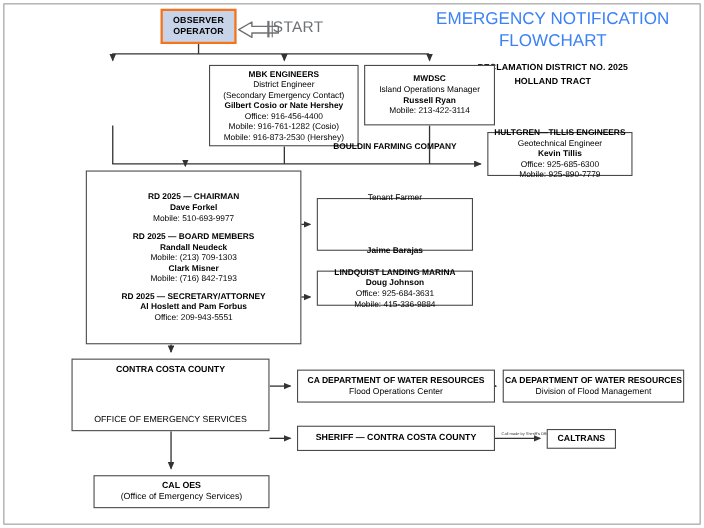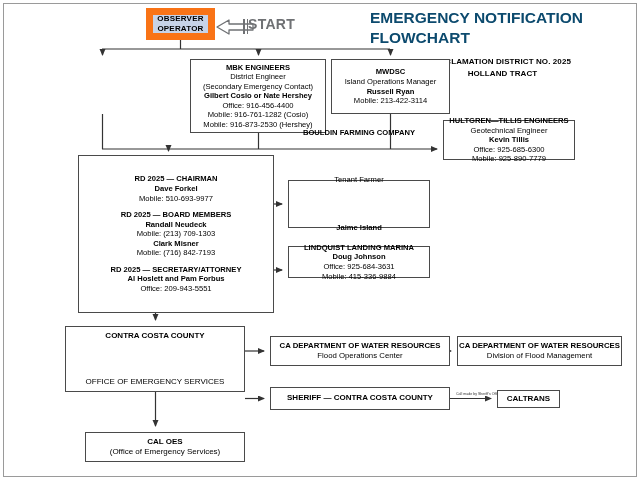--- a/index.html
+++ b/index.html
@@ -15,33 +15,33 @@
   .box{position:absolute;box-sizing:border-box;border:1px solid #4a4a4a;
        background:#ffffff;display:flex;flex-direction:column;
        align-items:center;justify-content:center;text-align:center;
        line-height:1.26;color:#000000;}
   .box .ln{display:block;white-space:nowrap;}
   .b{font-weight:bold;}
   .gap{height:7px;}
 
   
   #observer{left:146px;top:8px;width:69px;height:32px;background:#c7d3e8;
-            border:7px solid #f97316;font-size:8px;font-weight:bold;
+            border:2px solid #f97316;font-size:8px;font-weight:bold;
             letter-spacing:.2px;}
 
   
   #startlabel{position:absolute;left:248px;top:16px;font-size:14px;
-              font-weight:bold;color:#6f7174;letter-spacing:.3px;}
+              font-weight:normal;color:#6f7174;letter-spacing:.3px;}
   #startarrow{position:absolute;left:215px;top:17px;width:40px;height:20px;}
   #startbars{position:absolute;left:243px;top:19px;width:5px;height:15px;}
   #startbars i{position:absolute;top:0;width:1.5px;height:15px;background:#6f7174;}
 
   
-  #title{position:absolute;left:370px;top:8px;width:265px;
-         font-size:15.5px;font-weight:bold;line-height:1.3;color:#0c4a6e;}
+  #title{position:absolute;left:370px;top:8px;width:265px;text-align:center;
+         font-size:15.5px;font-weight:normal;line-height:1.3;color:#3b82f6;}
   #subtitle{position:absolute;left:370px;top:56px;width:265px;text-align:center;
             font-size:8px;font-weight:bold;line-height:1.45;color:#000;
             letter-spacing:.1px;}
 
   
   #levee{left:24px;top:59px;width:157px;height:55px;font-size:7.6px;}
   #mbk{left:190px;top:59px;width:136px;height:74px;font-size:7.6px;}
   #mwdsc{left:331px;top:59px;width:119px;height:55px;font-size:7.6px;}
   #hultgren{left:443px;top:120px;width:132px;height:40px;font-size:7.6px;}
 
@@ -171,21 +171,21 @@
     <span class="ln">Mobile: (716) 842-7193</span>
     <span class="gap"></span>
     <span class="ln b">RD 2025 — SECRETARY/ATTORNEY</span>
     <span class="ln b">Al Hoslett and Pam Forbus</span>
     <span class="ln">Office: 209-943-5551</span>
   </div>
 
   <div class="box" id="bouldin">
     <span class="ln b">BOULDIN FARMING COMPANY</span>
     <span class="ln">Tenant Farmer</span>
-    <span class="ln b">Jaime Island</span>
+    <span class="ln b">Jaime Barajas</span>
     <span class="ln">Mobile: 209-992-7837</span>
   </div>
 
   <div class="box" id="lindquist">
     <span class="ln b">LINDQUIST LANDING MARINA</span>
     <span class="ln b">Doug Johnson</span>
     <span class="ln">Office:  925-684-3631</span>
     <span class="ln">Mobile: 415-336-9884</span>
   </div>
 

